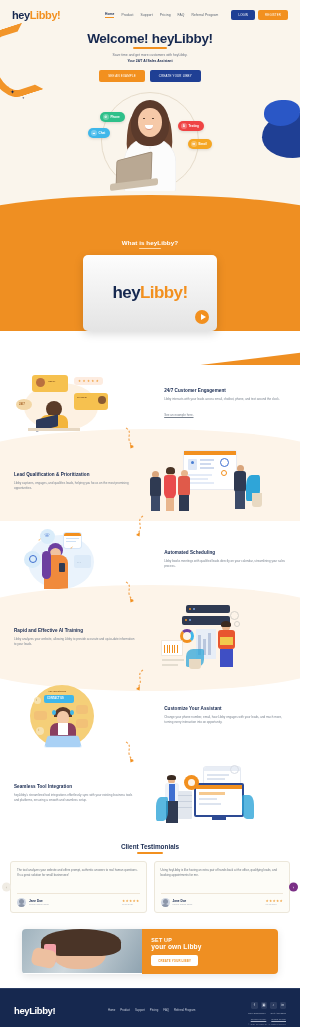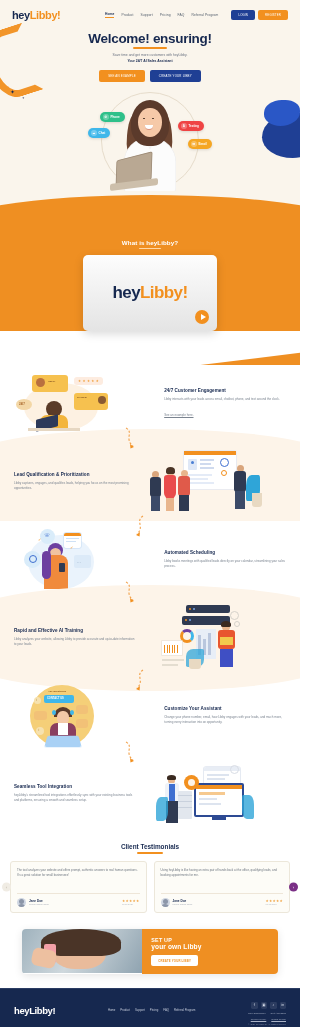--- a/index.html
+++ b/index.html
@@ -179,21 +179,21 @@
         <span class="nav-link">FAQ</span>
         <span class="nav-link">Referral Program</span>
         <div class="nav-btns">
           <button class="btn-nav btn-login">LOGIN</button>
           <button class="btn-nav btn-register">REGISTER</button>
         </div>
       </div>
     </div>
 
     <div class="hero-head">
-      <div class="hero-title">Welcome! ensuring!</div>
+      <div class="hero-title">Welcome! heyLibby!</div>
       <div class="hero-underline"></div>
       <div class="hero-sub">
         <span>Save time and get more customers with heyLibby.</span><br>
         <b>Your 24/7 AI Sales Assistant</b>
       </div>
       <div class="hero-btns">
         <button class="btn-hero orange">SEE AN EXAMPLE</button>
         <button class="btn-hero blue">CREATE YOUR LIBBY</button>
       </div>
     </div>

